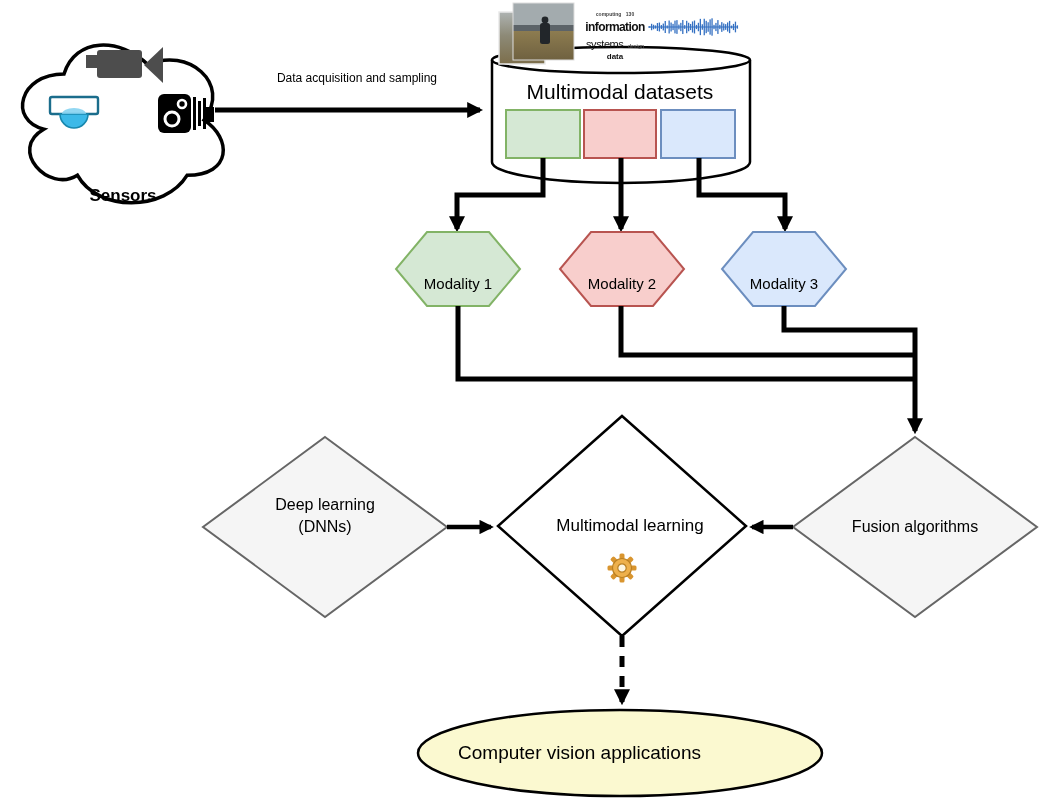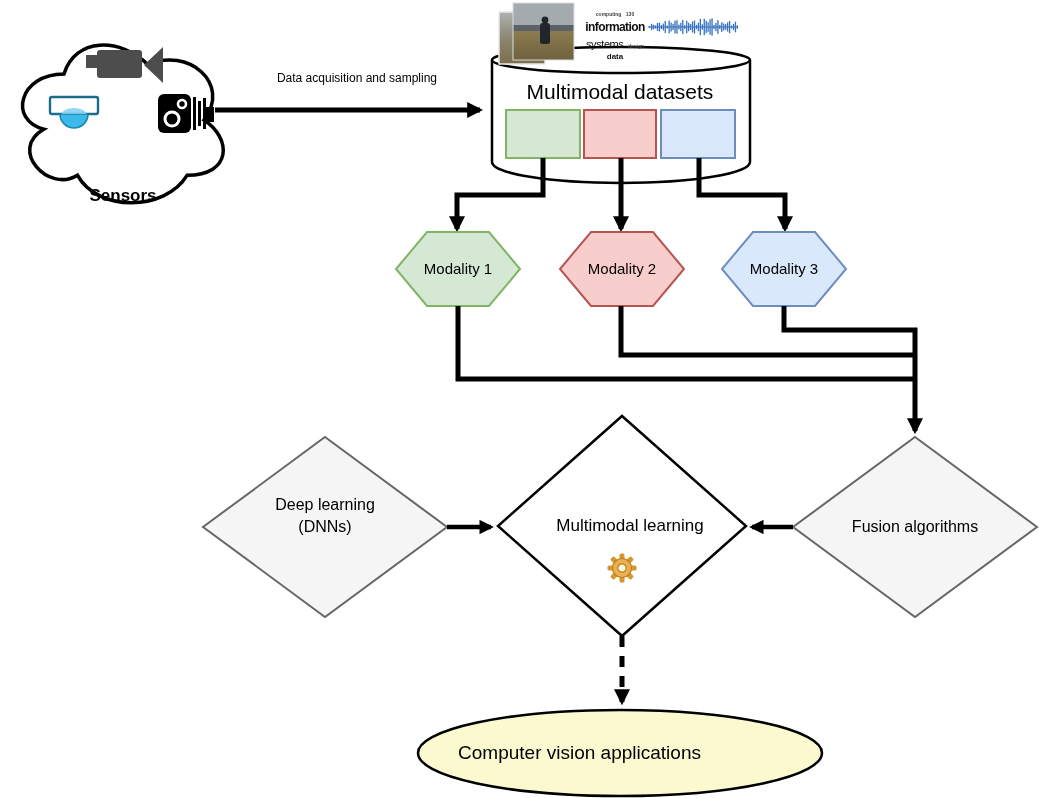--- a/index.html
+++ b/index.html
@@ -5,21 +5,21 @@
   html,body { margin:0; padding:0; background:#ffffff; }
   .canvas {
     position:relative; width:1039px; height:798px; background:#ffffff;
     font-family:"Liberation Sans", sans-serif; overflow:hidden;
   }
   svg.layer { position:absolute; left:0; top:0; }
   .lbl { position:absolute; text-align:center; color:#000; line-height:1.2; }
   .lbl-sensors   { left:53px;  top:154px; width:140px; font-size:17px; font-weight:700;margin-top:32px; }
   .lbl-acq       { left:226px; top:71px;  width:262px; font-size:12px; }
   .lbl-datasets  { left:510px; top:79px;  width:220px; font-size:21px; }
-  .lbl-hex       { width:124px; top:260px; font-size:15px; }
+  .lbl-hex       { width:124px; top:275px; font-size:15px; }
   .lbl-hex1 { left:396px; } .lbl-hex2 { left:560px; } .lbl-hex3 { left:722px; }
   .lbl-dnn       { left:235px; top:494px; width:180px; font-size:16px; line-height:22px; }
   .lbl-mml       { left:508px; top:516px; width:244px; font-size:17px; font-weight:400; }
   .lbl-fusion    { left:805px; top:517px; width:220px; font-size:16px; }
   .lbl-output    { left:420px; top:742px; width:319px; font-size:19px; }
   .wordcloud {
     position:absolute; left:572px; top:2px; width:86px; height:60px;
     overflow:hidden; text-align:center; color:#111;
   }
   .wordcloud .row { display:block; white-space:nowrap; }

